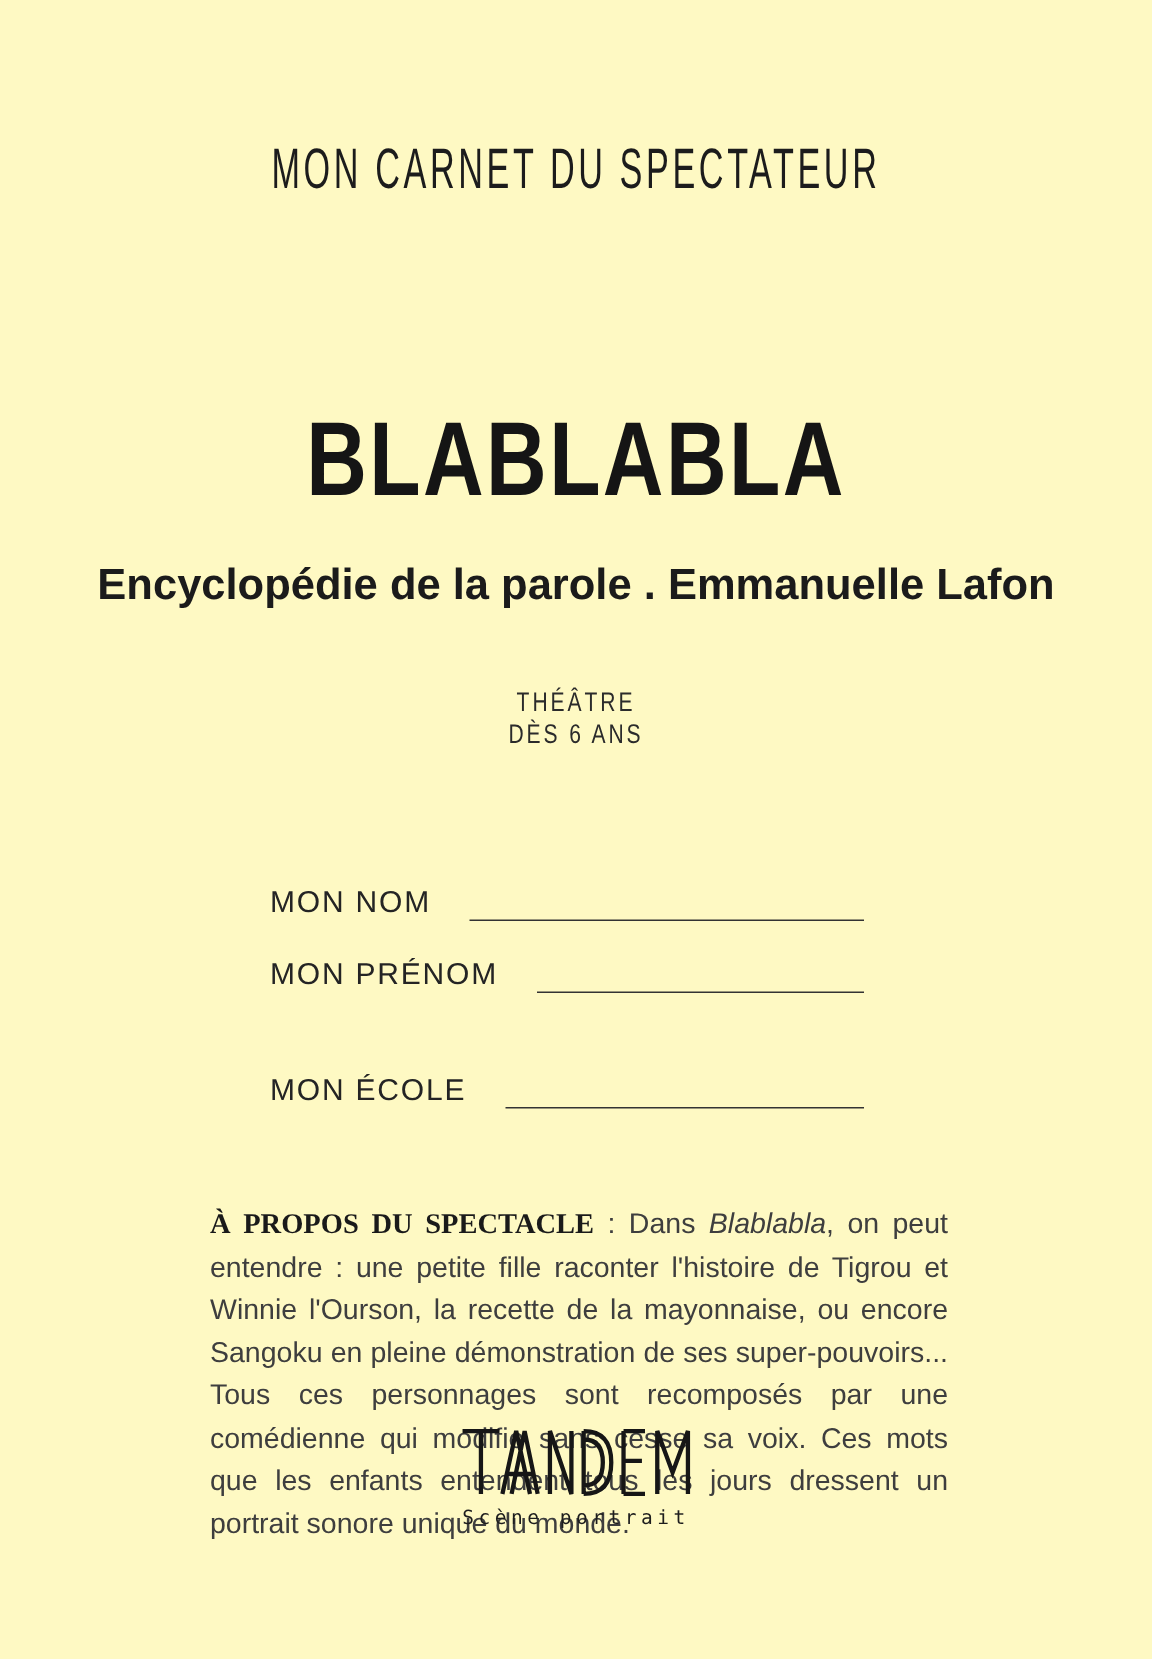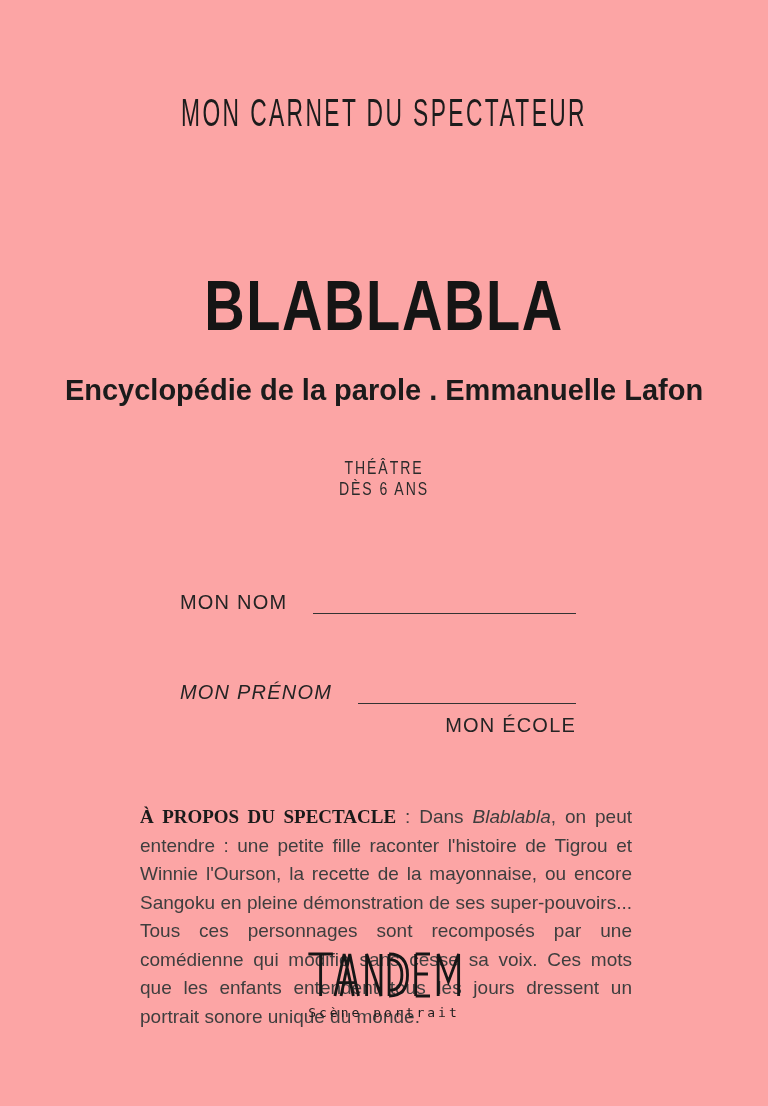--- a/index.html
+++ b/index.html
@@ -1,21 +1,21 @@
 <!DOCTYPE html>
 <html lang="fr"><head>
 <meta charset="utf-8">
 <style>
   html, body { margin: 0; padding: 0; background: #FBF8F2; }
   .page {
     position: relative;
     width: 768px;
     height: 1106px;
     margin: 0 auto;
-    background: #fca5a5;
+    background: #fef9c3;
     overflow: hidden;
     font-family: "Liberation Sans", sans-serif;
     color: #1f1f1f;
   }
   .abs { position: absolute; left: 0; width: 100%; }
 
   .header-title {
     top: 92px;
     text-align: center;
     font-size: 38px;
@@ -77,22 +77,22 @@
     color: #242424;
     line-height: 24px;
     white-space: nowrap;
   }
   .form-row .field-line {
     flex: 1;
     height: 24px;
     border-bottom: 1.6px solid #333;
   }
   .row-nom    { top: 588px; }
-  .row-prenom { top: 678px; font-style: italic; }
-  .row-ecole  { top: 713px; flex-direction: column; }
+  .row-prenom { top: 636px; }
+  .row-ecole  { top: 713px; }
 
   .about {
     position: absolute;
     left: 140px;
     top: 784px;
     width: 492px;
     font-size: 19px;
     line-height: 28.5px;
     text-align: justify;
     color: #3e3e3e;

